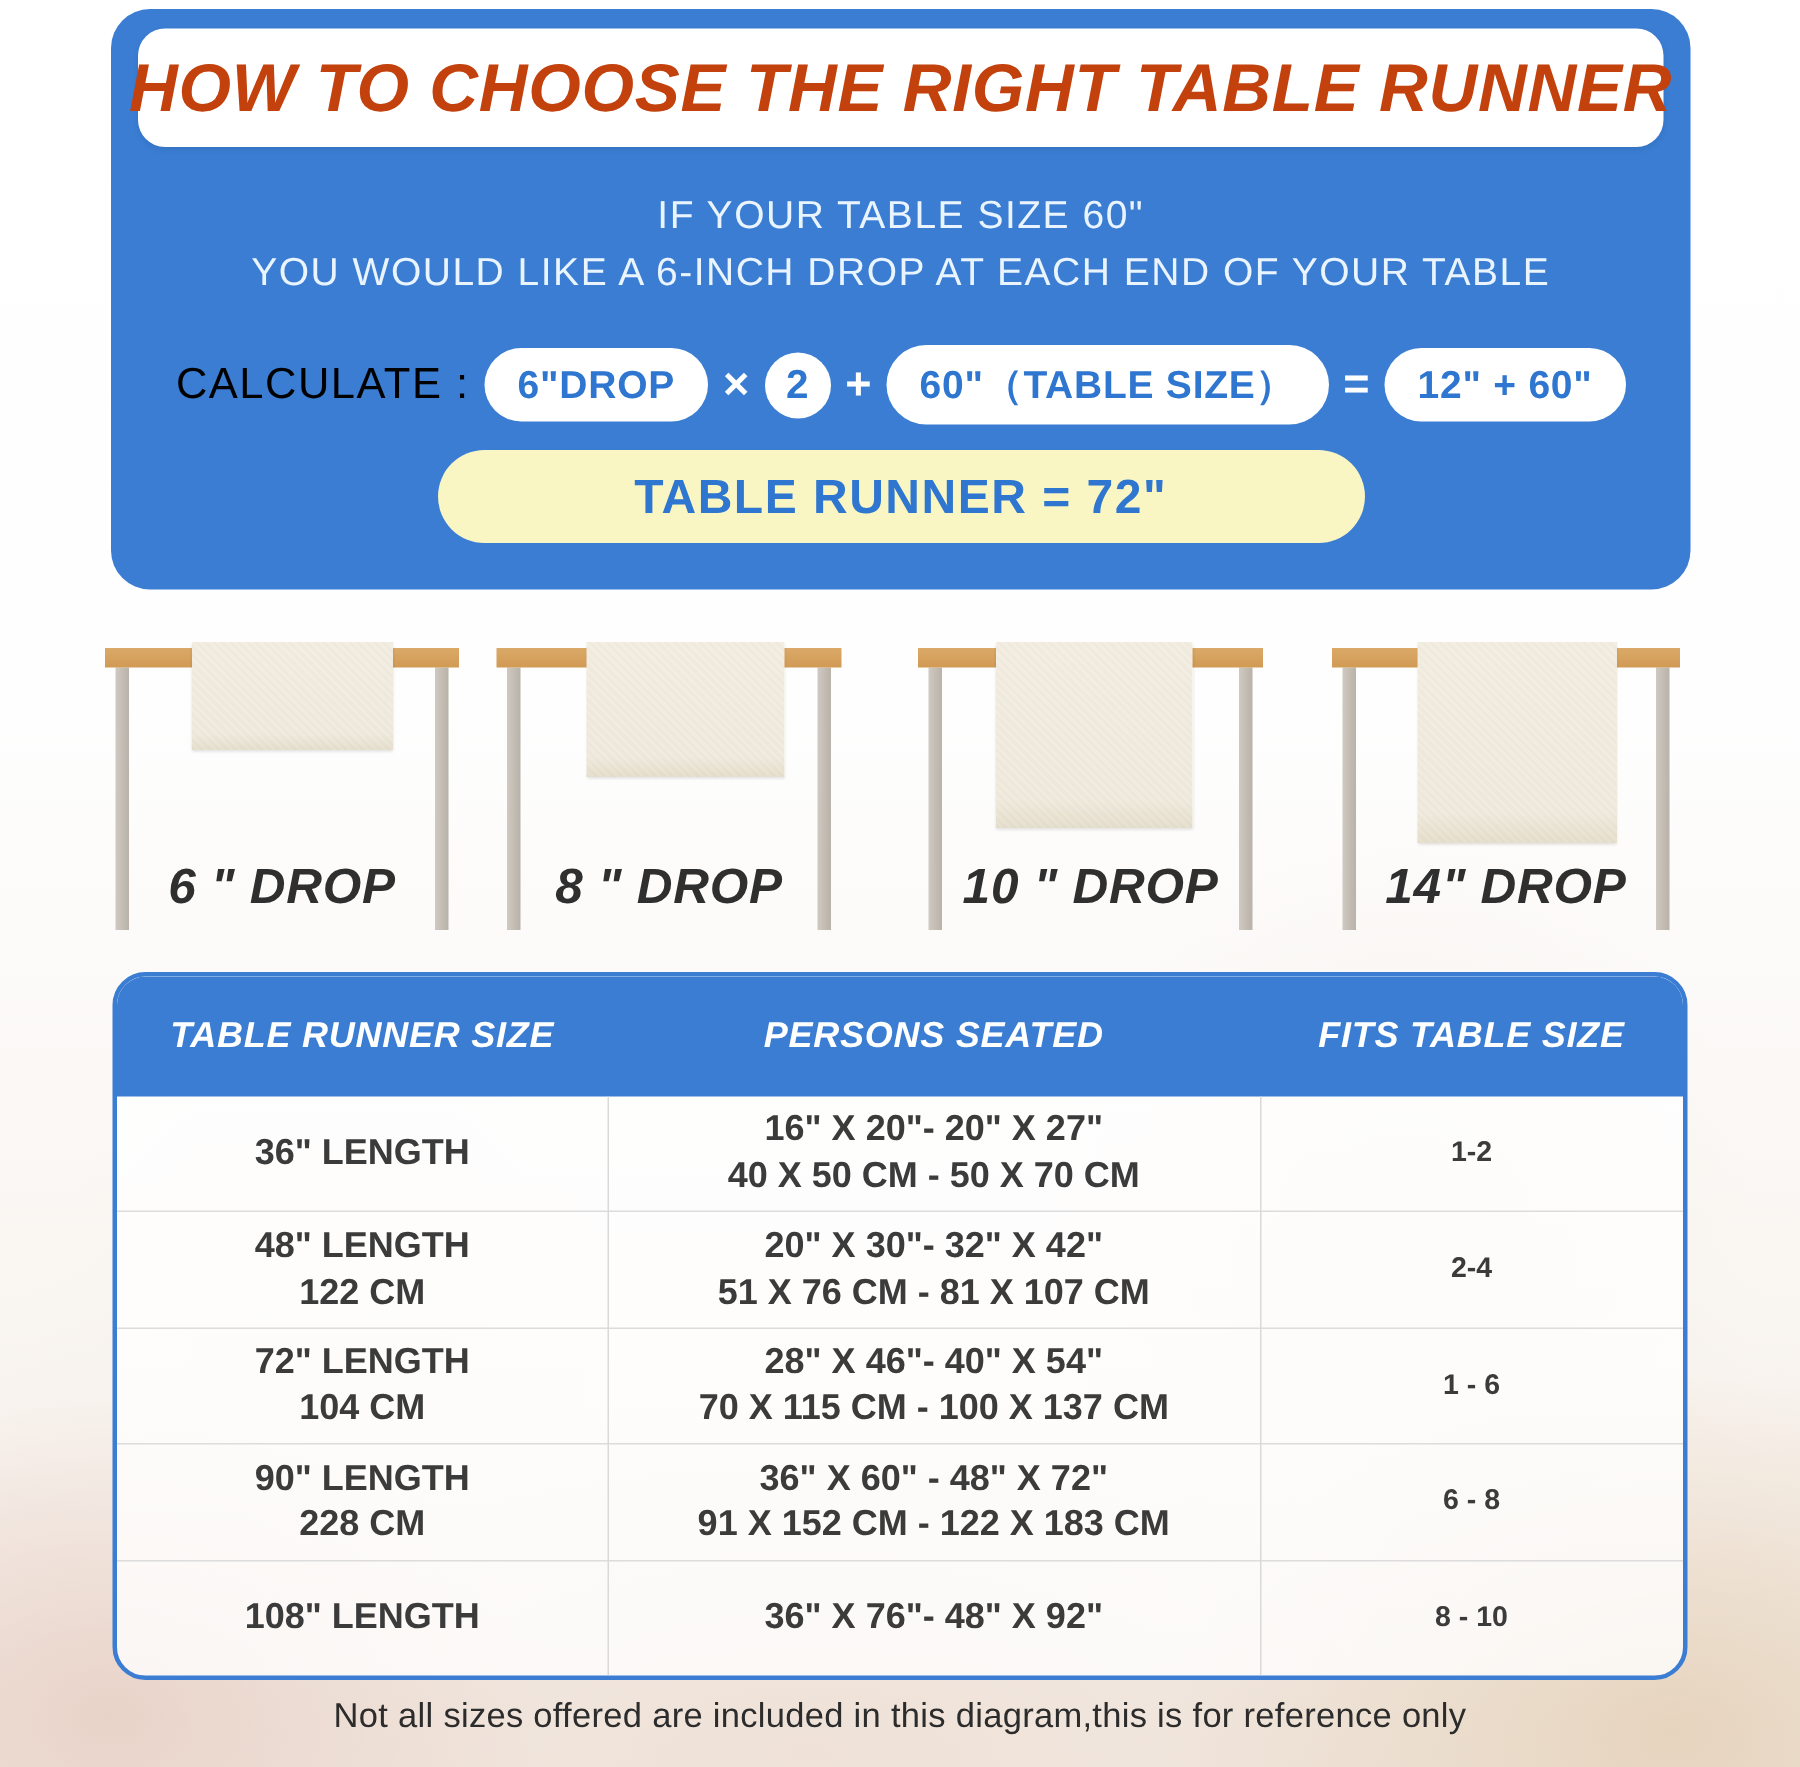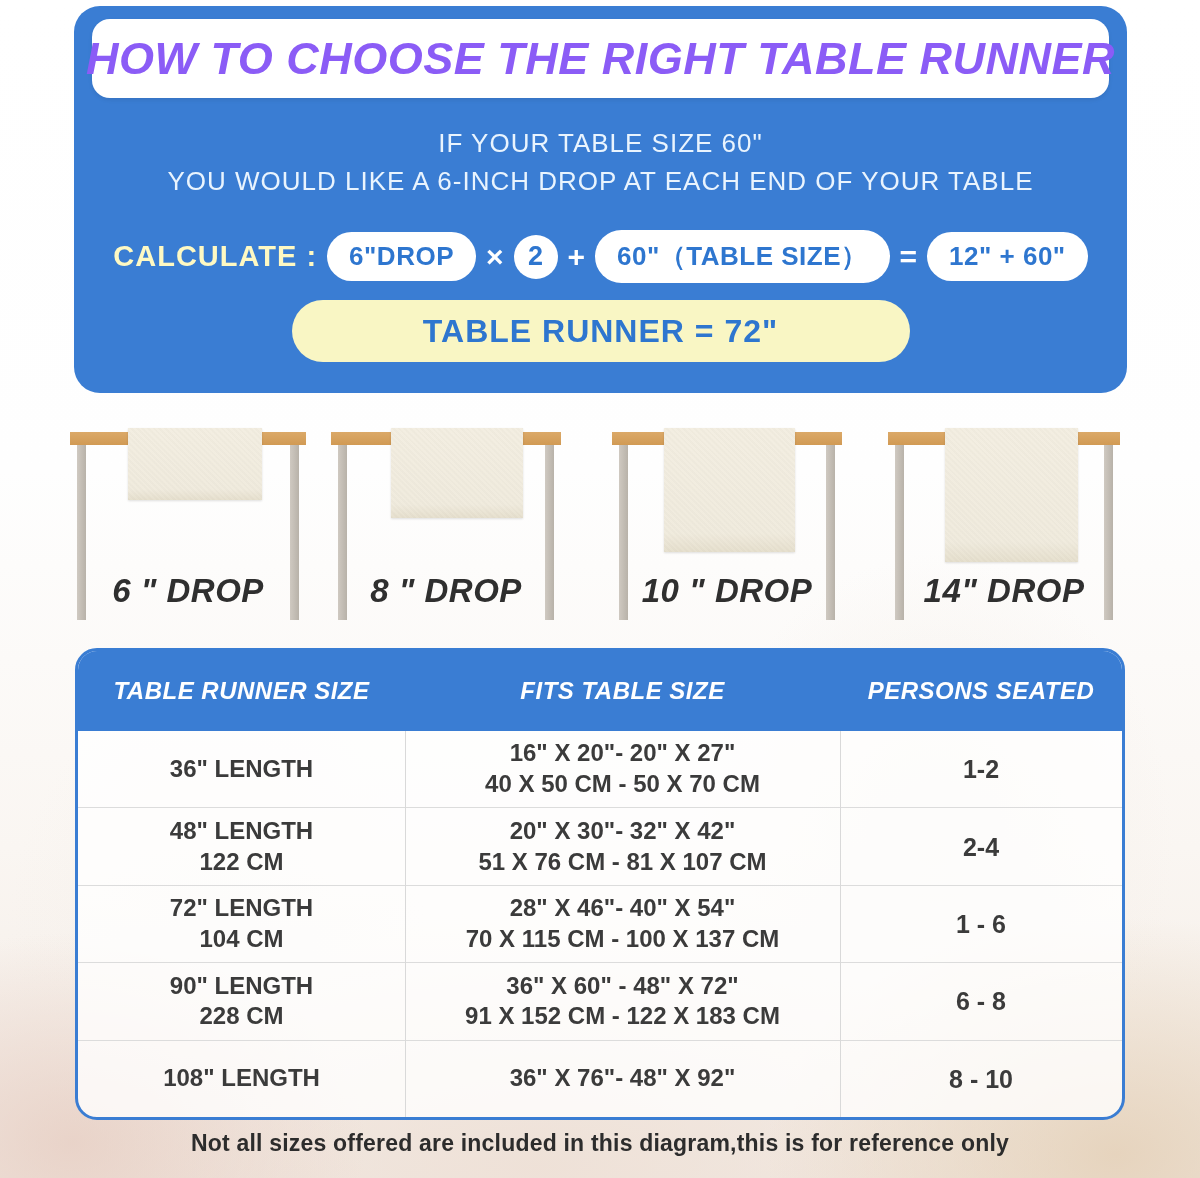--- a/index.html
+++ b/index.html
@@ -19,35 +19,35 @@
     position:absolute;left:74px;top:6px;width:1053px;height:387px;
     background:#3a7dd3;border-radius:26px;
   }
   .title-box{
     position:absolute;left:18px;right:18px;top:13px;height:79px;
     background:#ffffff;border-radius:18px;
     display:flex;align-items:center;justify-content:center;
     box-shadow:0 2px 4px rgba(0,0,0,0.08);
   }
   .title{
-    font-size:45px;font-weight:bold;font-style:italic;color:#8b5cf6;
+    font-size:45px;font-weight:bold;font-style:italic;color:#c2410c;
     letter-spacing:0.5px;white-space:nowrap;
   }
   .sub1,.sub2{
     position:absolute;left:0;right:0;text-align:center;color:#e9f4fe;
     font-size:26px;letter-spacing:1px;font-weight:normal;white-space:nowrap;
   }
   .sub1{top:122px;}
   .sub2{top:160px;}
   .calc-row{
     position:absolute;left:0;right:0;top:224px;
     display:flex;align-items:center;justify-content:center;gap:10px;
     white-space:nowrap;
   }
-  .calc-label{color:#fef9c3;font-size:29px;font-weight:bold;letter-spacing:1px;}
+  .calc-label{color:#000000;font-size:29px;font-weight:normal;letter-spacing:1px;}
   .pill{
     background:#ffffff;color:#2e76cf;font-weight:bold;font-size:26px;
     padding:9px 22px;border-radius:28px;letter-spacing:0.5px;
   }
   .op{color:#ffffff;font-size:30px;font-weight:bold;}
   .circle{
     width:44px;height:44px;border-radius:50%;background:#ffffff;color:#2e76cf;
     font-weight:bold;font-size:27px;display:flex;align-items:center;justify-content:center;
   }
   .result-pill{
@@ -104,25 +104,25 @@
   .st-body{position:relative;height:386px;display:flex;flex-direction:column;}
   .vline{position:absolute;top:0;bottom:0;width:1px;background:#d9d9d9;}
   .vline-1{left:327px;}
   .vline-2{left:762px;}
   .trow{
     flex:1;display:grid;grid-template-columns:327px 435px 1fr;align-items:center;
   }
   .trow + .trow{border-top:1px solid #dcdcdc;}
   .cell{text-align:center;color:#3b3b3b;font-weight:bold;font-size:24px;line-height:1.28;}
   .cell .ln{display:block;}
-  .persons{font-size:25px;}
+  .persons{font-size:19px;}
   
   .footer-note{
     position:absolute;left:0;right:0;top:1130px;text-align:center;
-    font-size:23px;font-weight:bold;color:#2c2c2c;letter-spacing:0.2px;
+    font-size:23px;font-weight:normal;color:#2c2c2c;letter-spacing:0.2px;
   }
 </style>
 </head>
 <body>
 
 <div class="page">
 
   <div class="hero">
     <div class="title-box">
       <div class="title">HOW TO CHOOSE THE RIGHT TABLE RUNNER</div>
@@ -169,22 +169,22 @@
     <div class="leg leg-left"></div>
     <div class="leg leg-right"></div>
     <div class="tabletop"></div>
     <div class="runner"></div>
     <div class="drop-label">14" DROP</div>
   </div>
 
   <div class="size-table">
     <div class="st-header">
       <div class="hcell">TABLE RUNNER SIZE</div>
+      <div class="hcell">PERSONS SEATED</div>
       <div class="hcell">FITS TABLE SIZE</div>
-      <div class="hcell">PERSONS SEATED</div>
     </div>
     <div class="st-body">
       <div class="vline vline-1"></div>
       <div class="vline vline-2"></div>
 
       <div class="trow">
         <div class="cell">
           <span class="ln">36" LENGTH</span>
         </div>
         <div class="cell">

